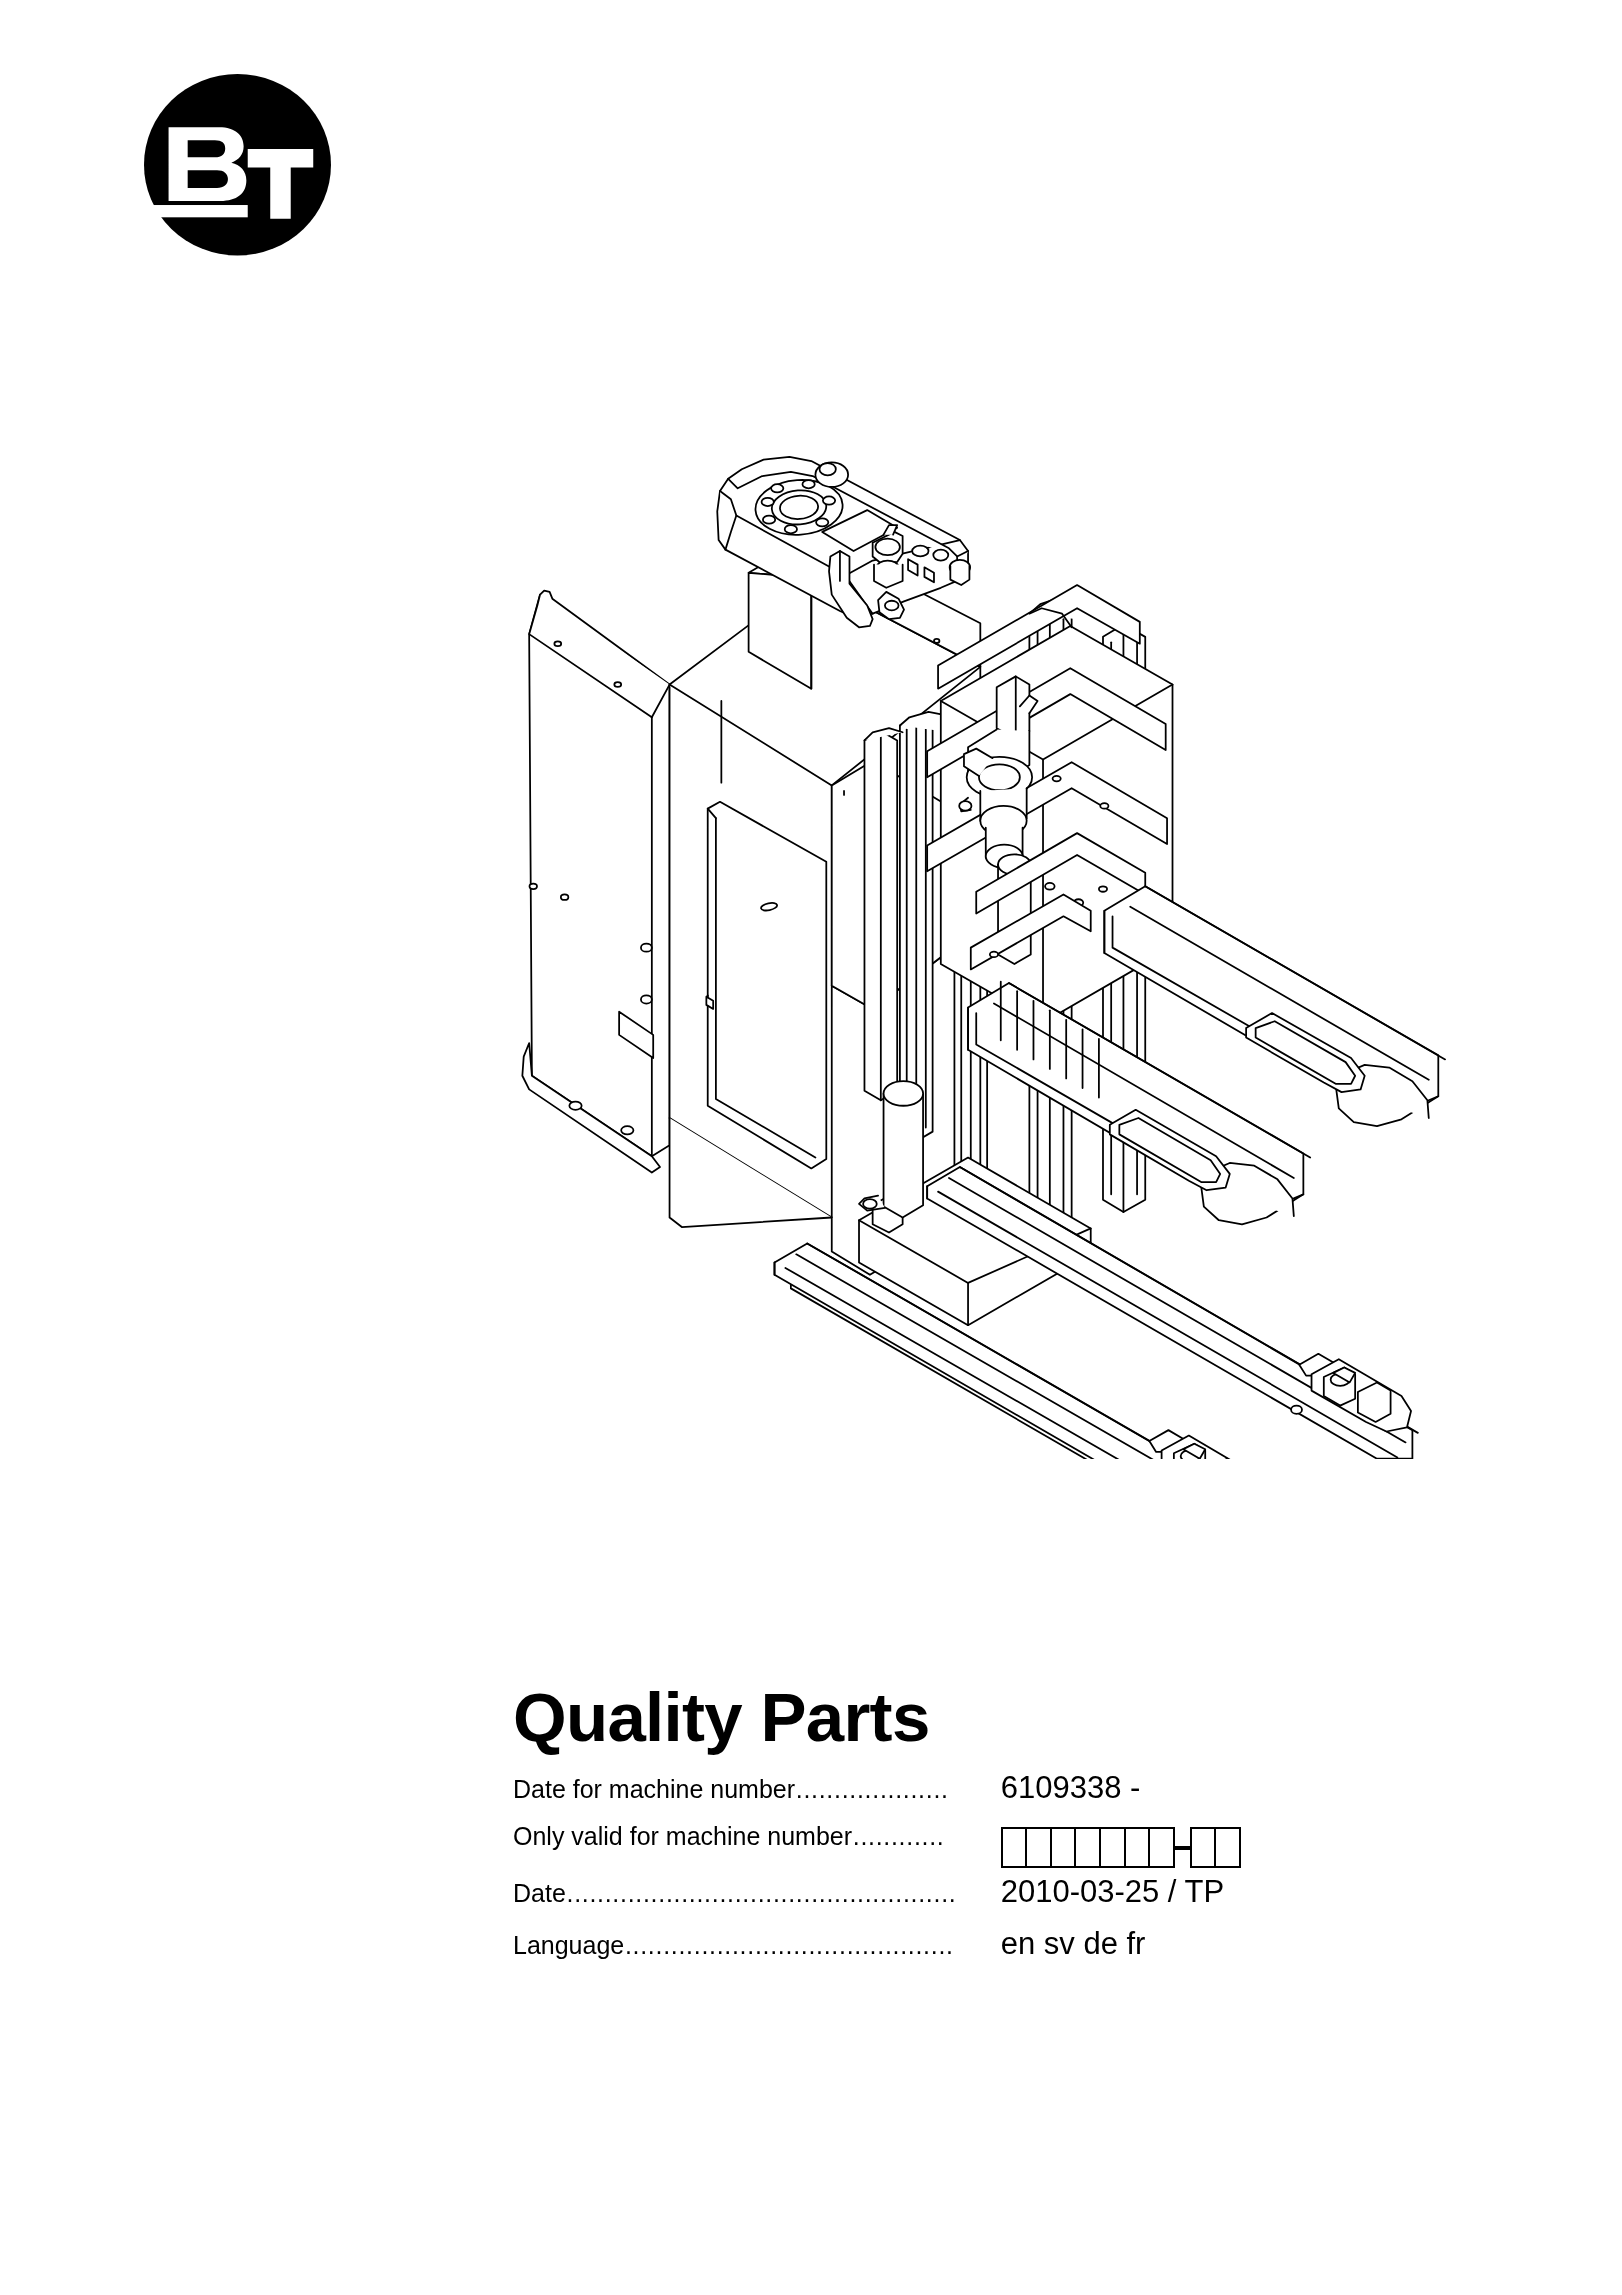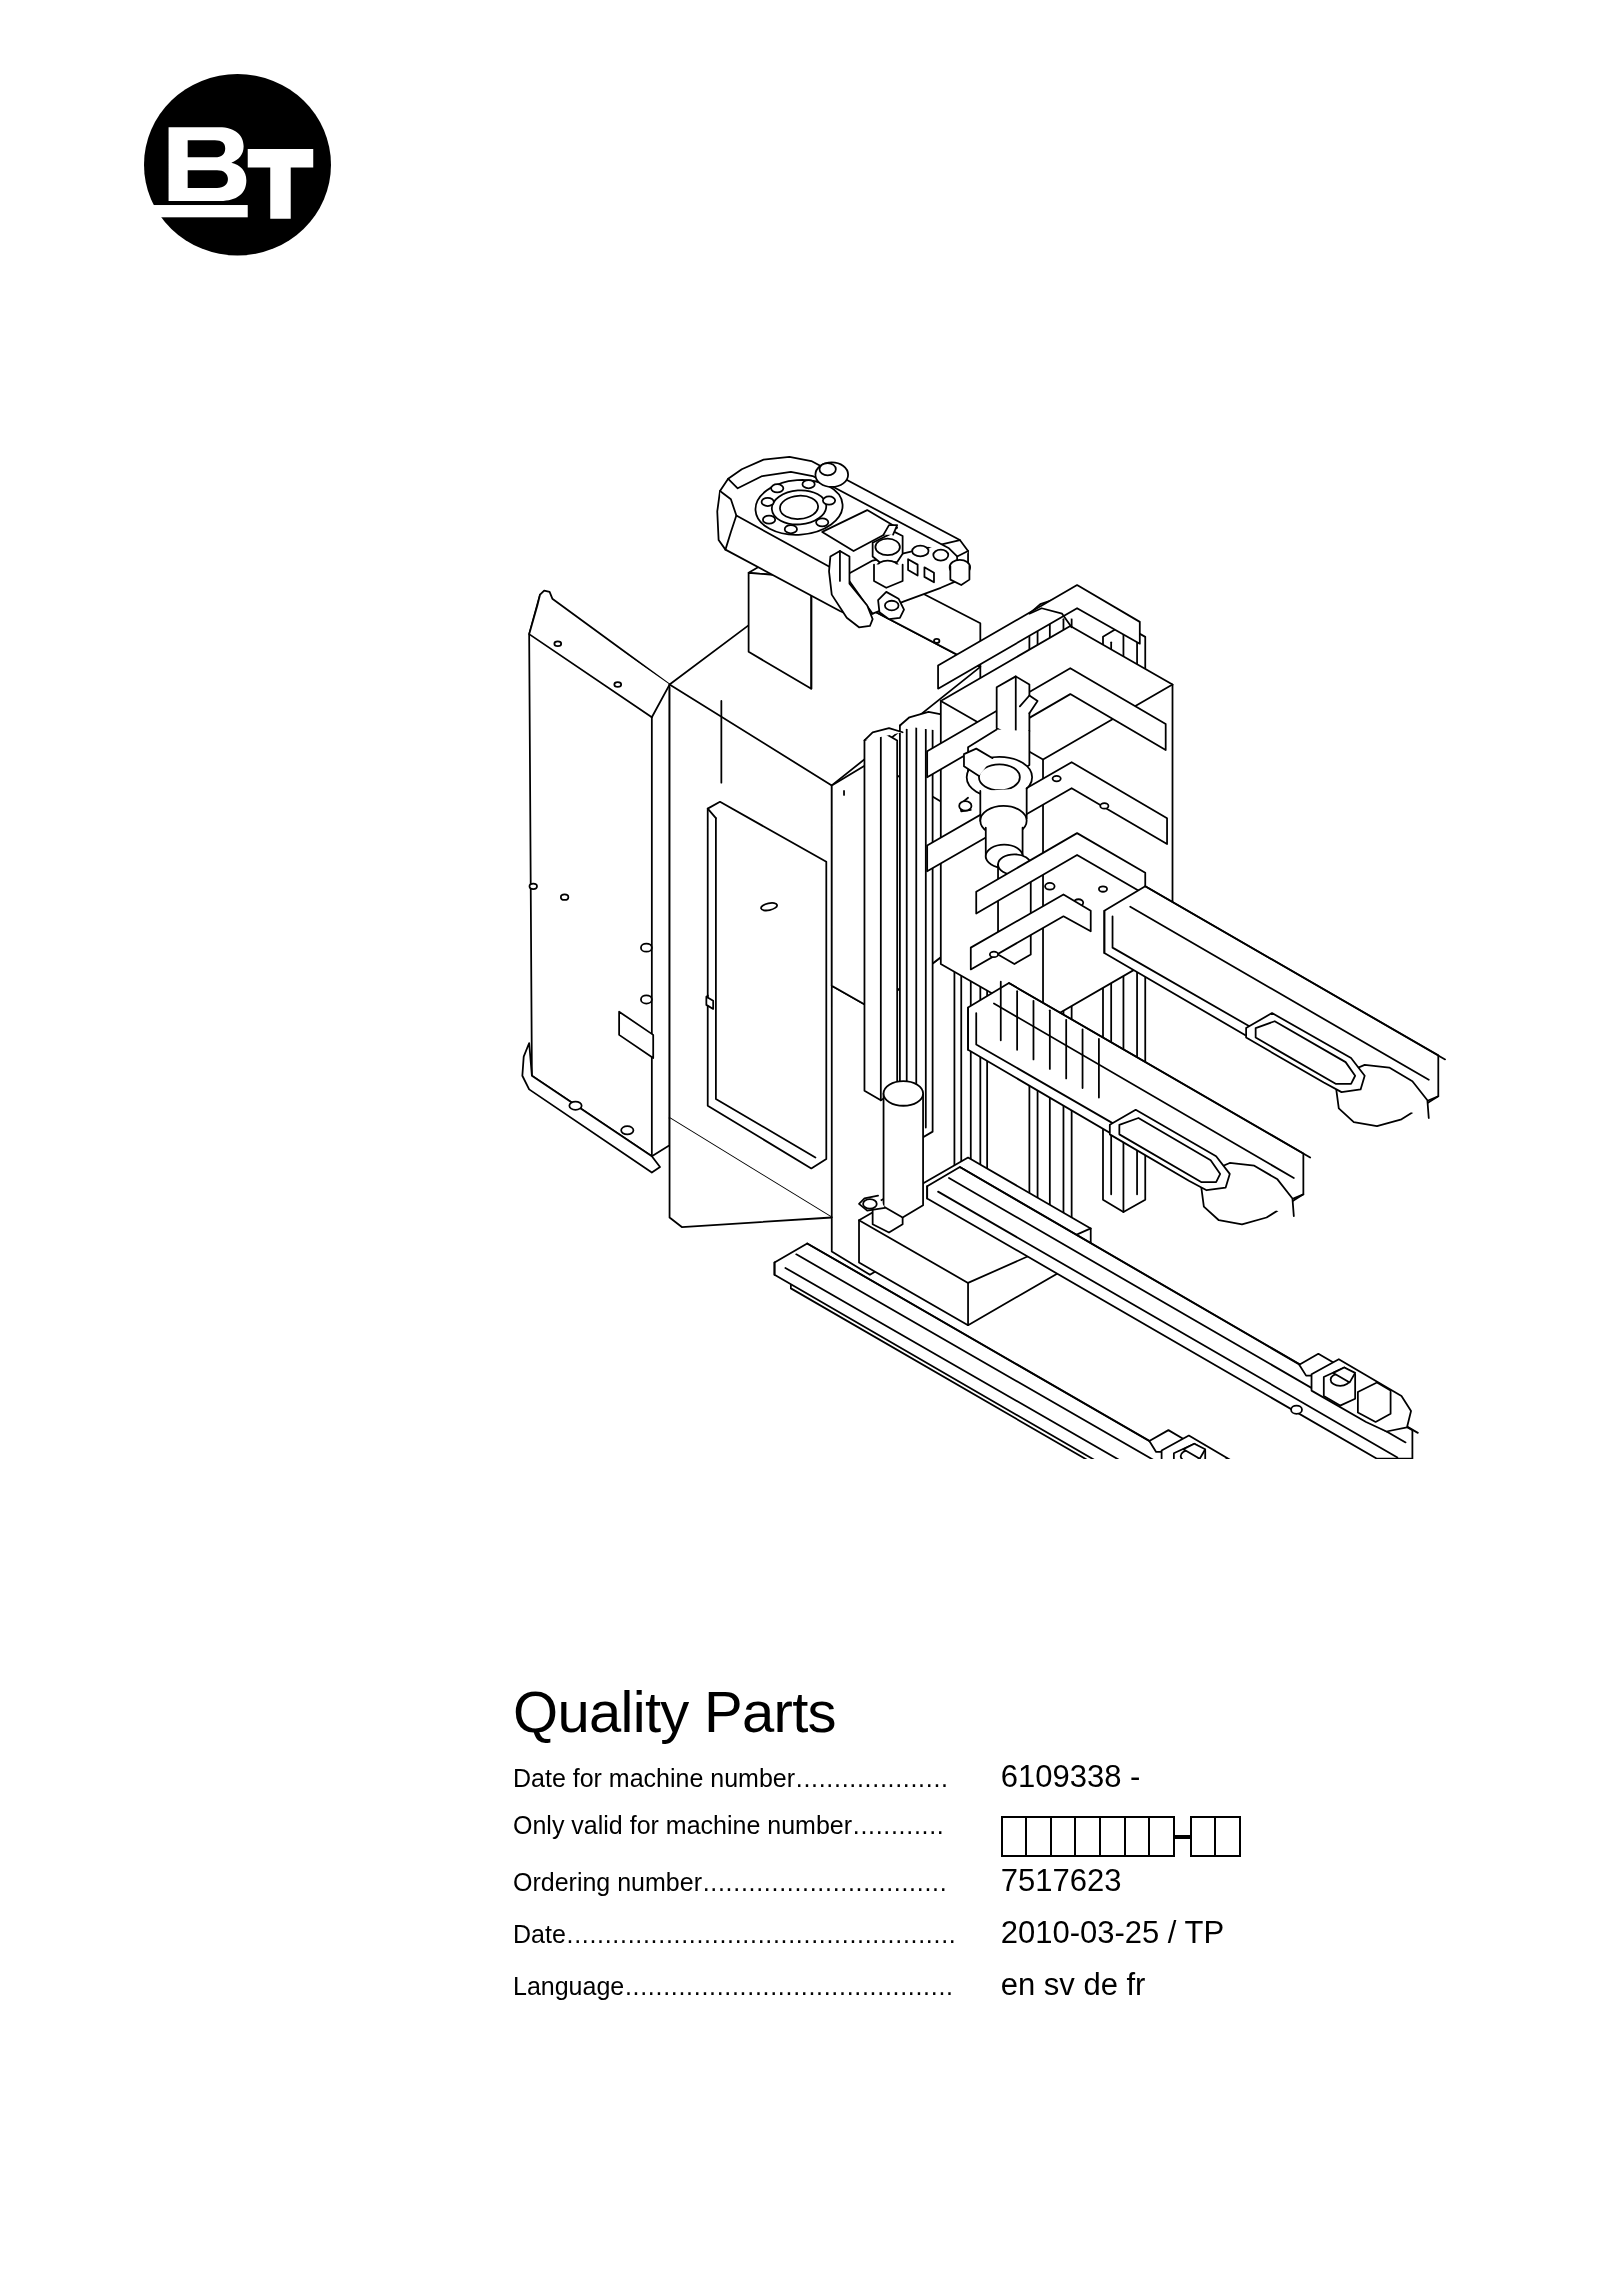--- a/index.html
+++ b/index.html
@@ -36,22 +36,22 @@
   #illustration svg { display: block; width: 100%; height: 100%; }
 
   
   #titleblock {
     position: absolute;
     left: 513px;
     top: 1683px;
     width: 886px;
   }
   #main-title {
-    font-size: 58px;
-    font-weight: normal;
+    font-size: 69px;
+    font-weight: bold;
     letter-spacing: -0.7px;
     line-height: 1;
     margin: 0 0 17.7px 0;
     white-space: nowrap;
   }
   #model-name {
     font-size: 30px;
     font-weight: normal;
     line-height: 1;
     margin: 0 0 35px 0;
@@ -400,25 +400,20 @@
         <span class="chk-box"></span>
       </span>
       <span class="box-dash"></span>
       <span class="box-group">
         <span class="chk-box"></span>
         <span class="chk-box"></span>
       </span>
     </span>
   </div>
 
-  <div class="spec-row">
-    <span class="spec-label">Ordering number </span>
-    <span class="spec-leader">................................</span>
-    <span class="spec-value">7517623</span>
-  </div>
 
   <div class="spec-row">
     <span class="spec-label">Date </span>
     <span class="spec-leader">...................................................</span>
     <span class="spec-value">2010-03-25 / TP</span>
   </div>
 
   <div class="spec-row">
     <span class="spec-label">Language</span>
     <span class="spec-leader">...........................................</span>

